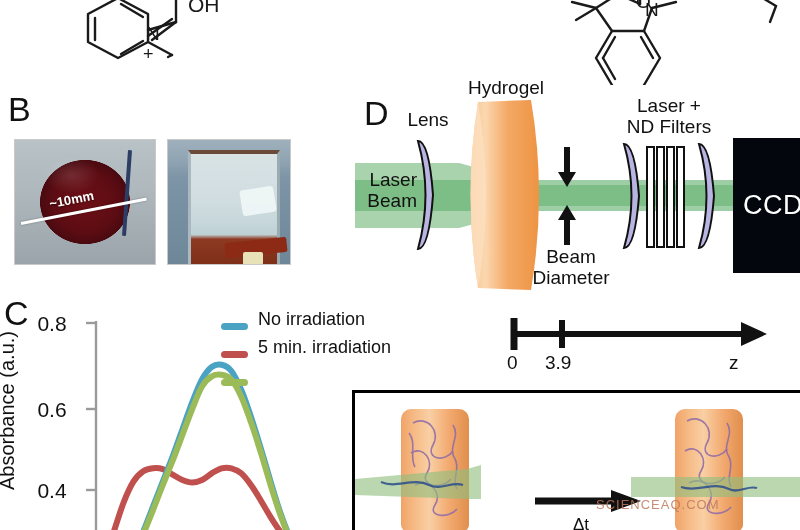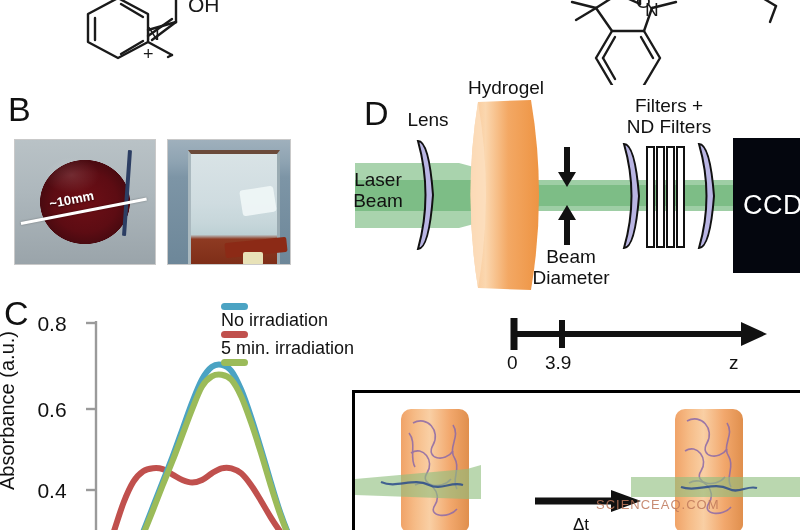--- a/index.html
+++ b/index.html
@@ -38,21 +38,21 @@
       transform:rotate(-6deg);border-radius:2px;}
   #photo-right .gelchip2{position:absolute;left:52px;top:98px;width:20px;height:13px;background:#e8e2b8;
       border-radius:2px;}
 
   
   #chart-area{left:0;top:285px;width:350px;height:245px;}
   #chart-svg{position:absolute;left:0;top:0;}
   .ytick-lbl{font-size:21px;fill:#111;font-family:"Liberation Sans",sans-serif;}
   .ylabel-text{font-size:20px;fill:#111;font-family:"Liberation Sans",sans-serif;}
   #legend{position:absolute;left:221px;top:303px;}
-  .leg-row{display:flex;align-items:flex-start;height:27px;margin-bottom:1px;flex-direction:column;}
+  .leg-row{display:flex;align-items:flex-end;height:27px;margin-bottom:1px;}
   .leg-swatch{width:27px;height:7px;border-radius:4px;margin-right:10px;flex:0 0 auto;}
   .leg-text{font-size:18px;color:#111;white-space:nowrap;}
 
   
   #optics{left:355px;top:88px;width:445px;height:215px;}
   .opt-lbl{position:absolute;font-size:19px;color:#111;text-align:center;line-height:1.1;}
   #ccd-box{position:absolute;left:378px;top:50px;width:80px;height:135px;background:#04060e;
       display:flex;align-items:center;justify-content:center;}
   #ccd-box span{color:#fff;font-size:27px;letter-spacing:.5px;}
 
@@ -208,28 +208,28 @@
       <rect x="322" y="59" width="7" height="100" fill="#fff" stroke="#111" stroke-width="2"></rect>
     </g>
 
     <path d="M344,56 Q359,108 344,160 Q355,160 359,108 Q355,56 344,56 Z" fill="#B9B5E3" stroke="#111" stroke-width="2"></path>
   </svg>
 
   <div id="ccd-box">
     <span>CCD</span>
   </div>
 
-  <div class="opt-lbl" style="left:-16px;top:82px;width:78px;">
+  <div class="opt-lbl" style="left:-16px;top:82px;width:78px;text-align:right;">
     <div>Laser</div>
     <div>Beam</div>
   </div>
   <div class="opt-lbl" style="left:38px;top:22px;width:70px;">Lens</div>
   <div class="opt-lbl" style="left:96px;top:-10px;width:110px;">Hydrogel</div>
   <div class="opt-lbl" style="left:252px;top:8px;width:124px;">
-    <div>Filters +</div>
+    <div>Laser +</div>
     <div>ND Filters</div>
   </div>
   <div class="opt-lbl" style="left:158px;top:159px;width:116px;">
     <div>Beam</div>
     <div>Diameter</div>
   </div>
 </div>
 
 <div class="abs" id="zaxis">
   <svg width="265" height="70" viewBox="0 0 265 70">

